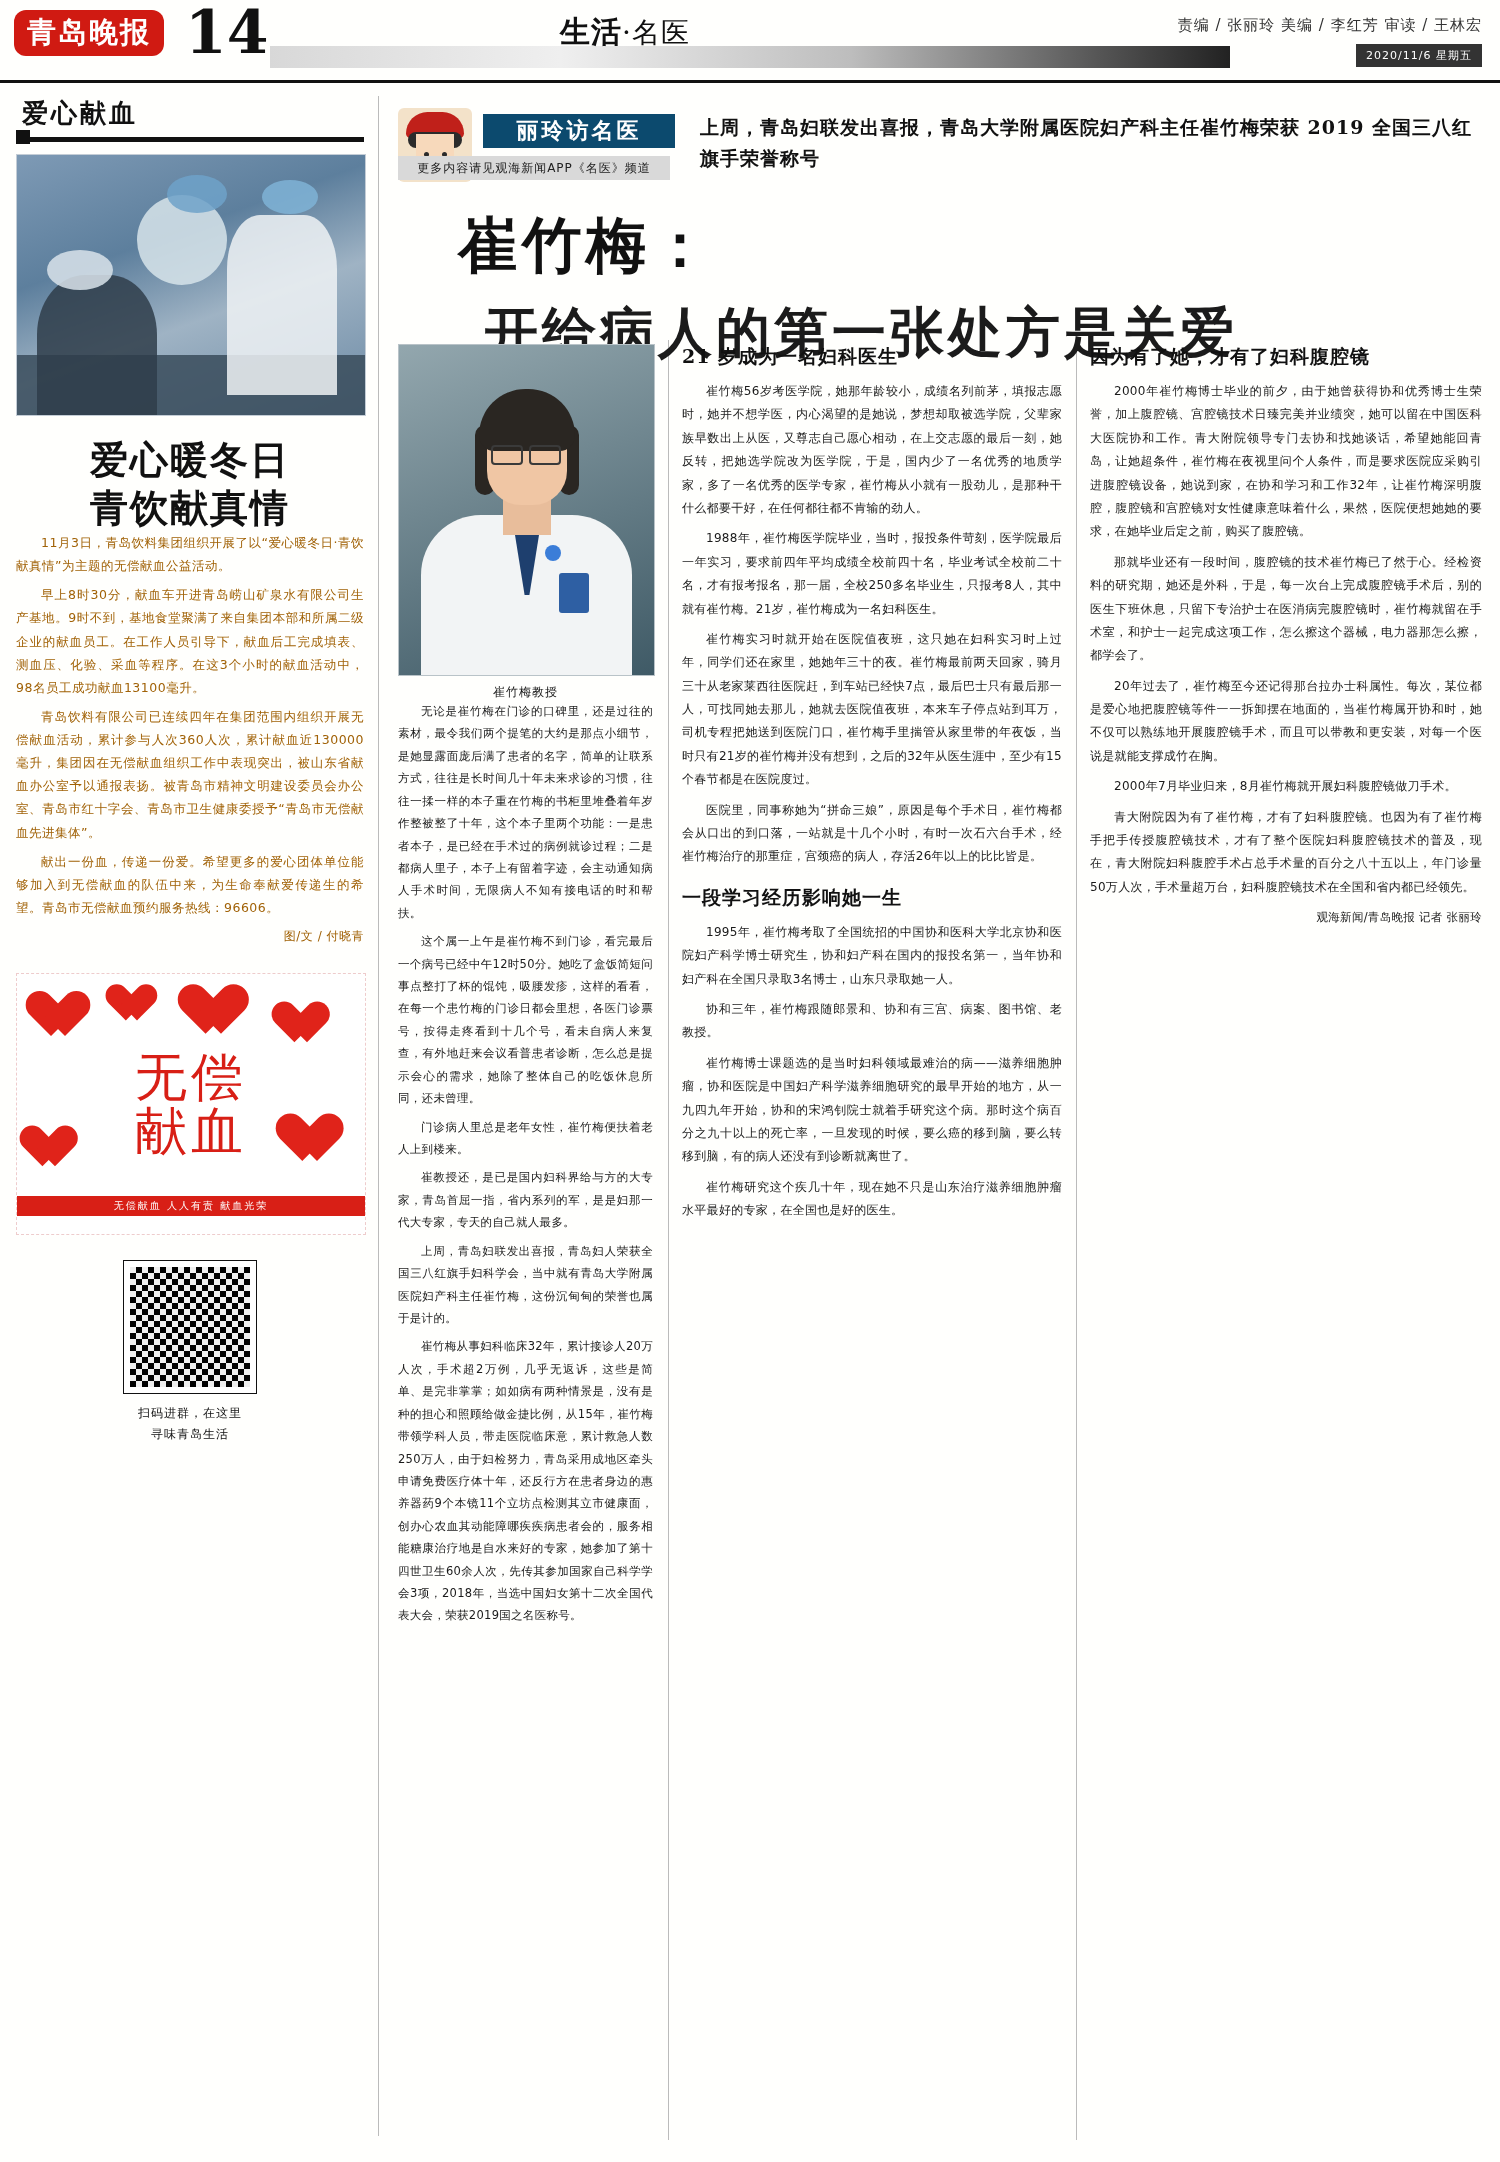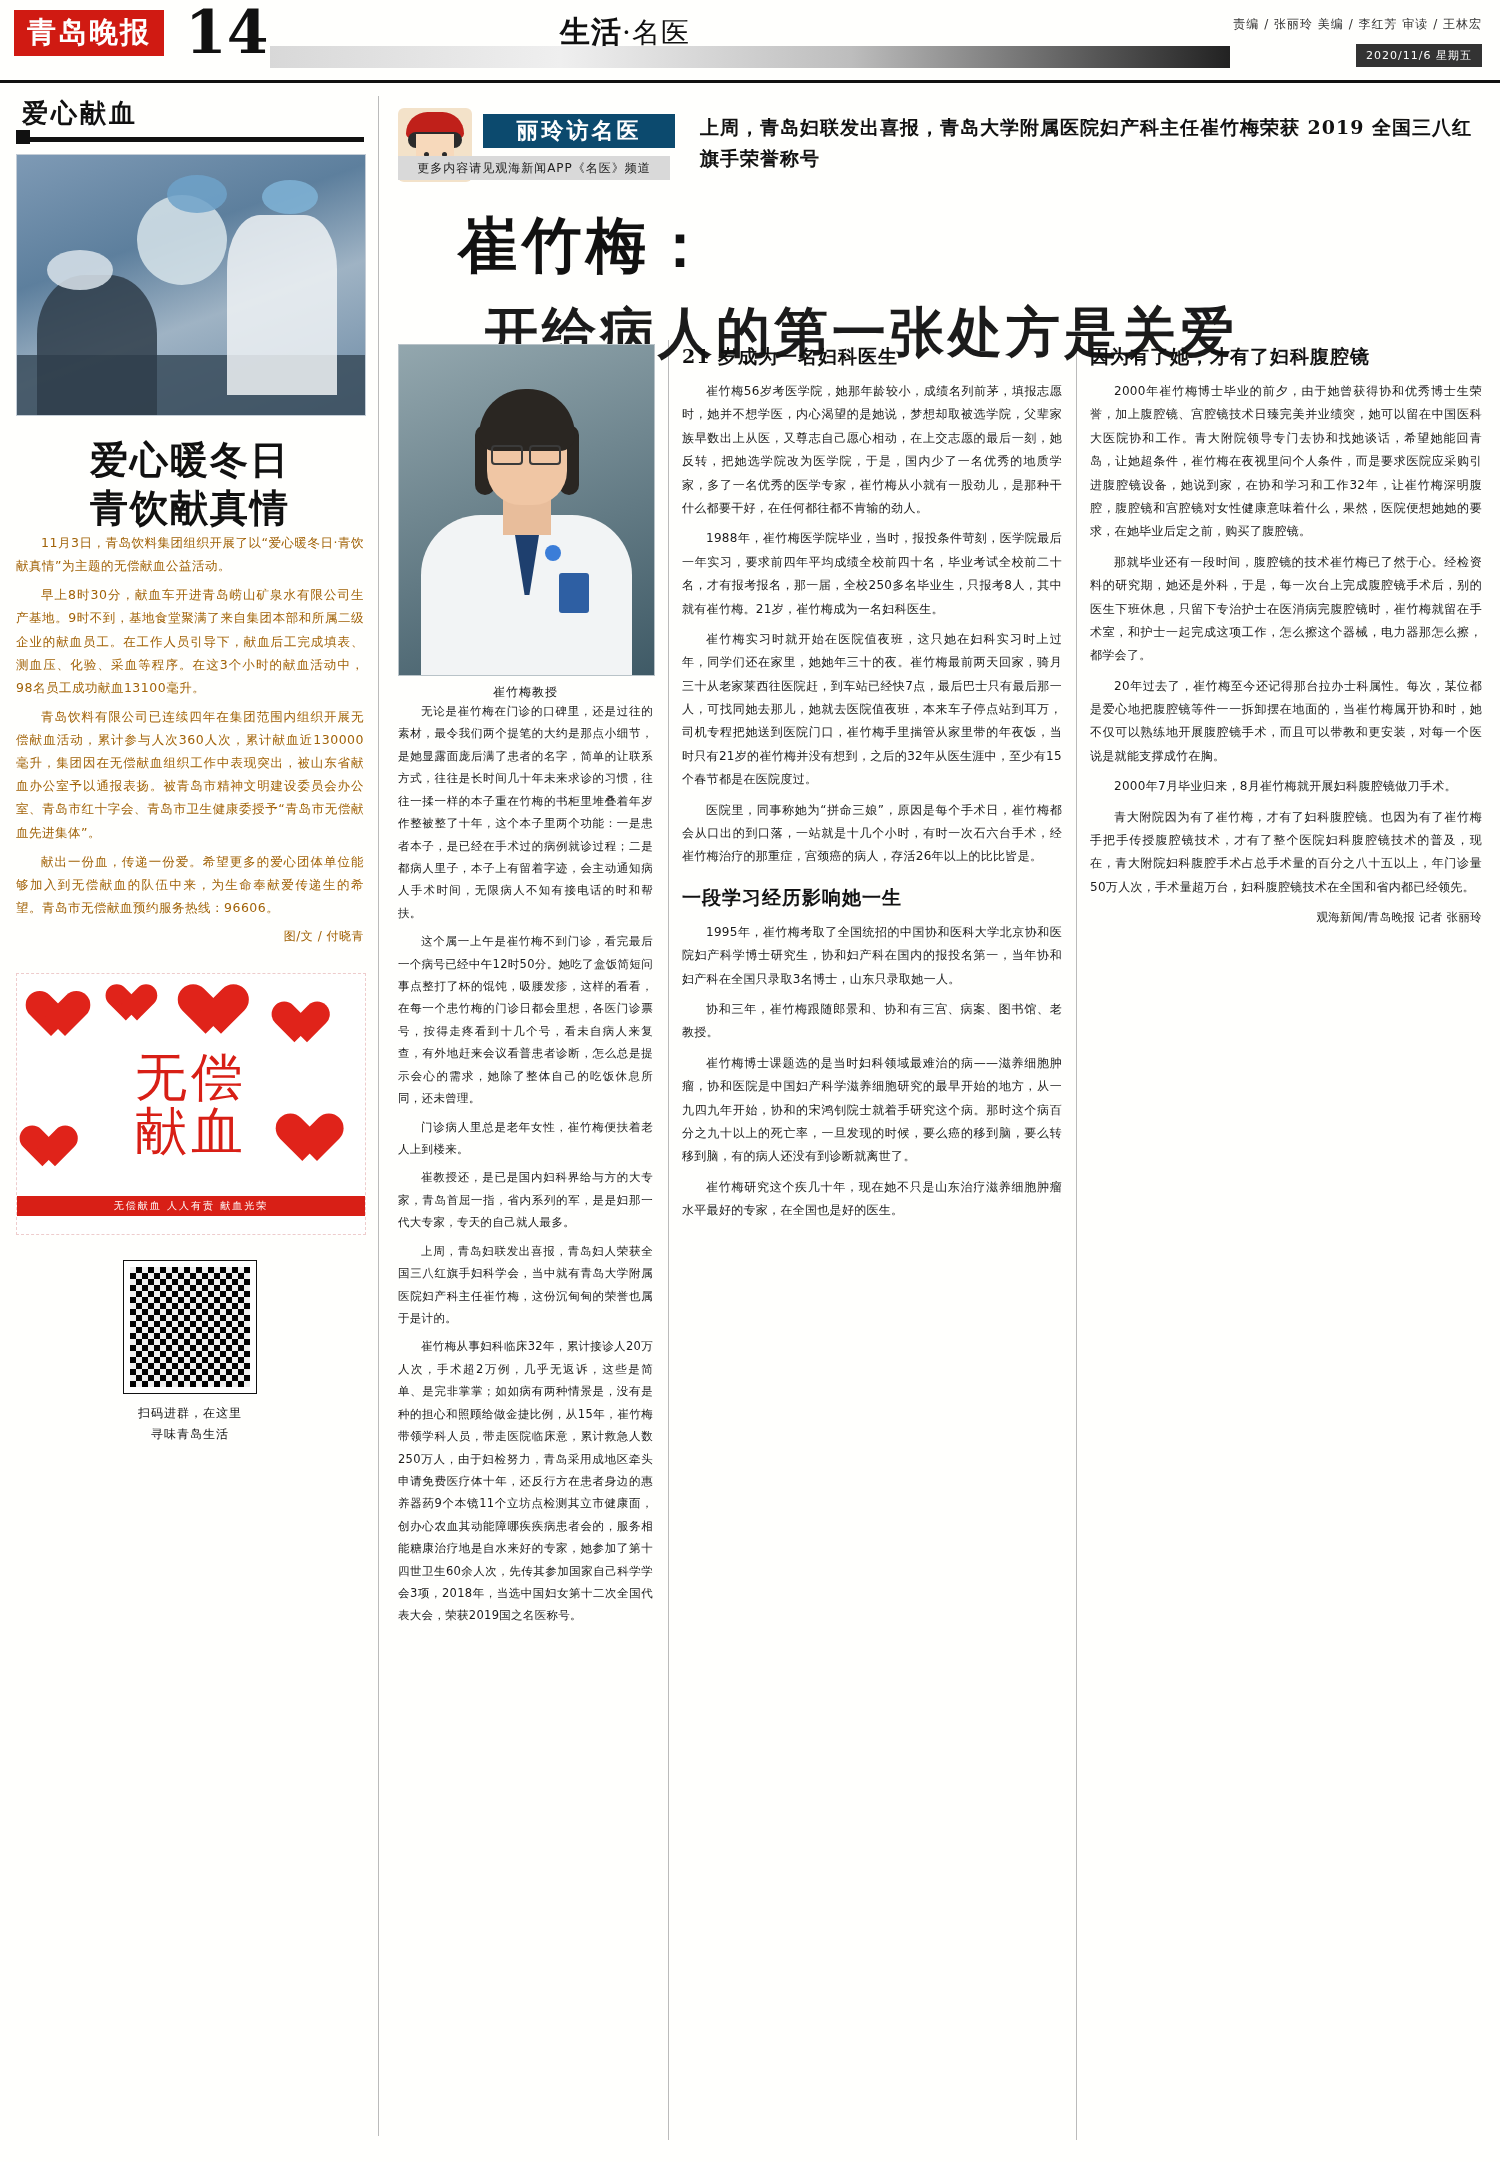--- a/index.html
+++ b/index.html
@@ -10,21 +10,21 @@
     color:#111;
     position:relative;
     overflow:hidden;
   }
   .page{position:relative;width:1500px;height:2162px;}
 
   
   .masthead{position:absolute;left:0;top:0;width:1500px;height:80px;border-bottom:3px solid #111;}
   .logo-box{
     position:absolute;left:14px;top:10px;width:150px;height:46px;
-    background:#d01a12;color:#fff;border-radius:0;
+    background:#d01a12;color:#fff;border-radius:12px;
     display:flex;align-items:center;justify-content:center;
     font-size:29px;font-weight:bold;letter-spacing:2px;
     font-family:"DejaVu Serif","Liberation Serif",serif;
   }
   .pagenum{
     position:absolute;left:185px;top:2px;
     font-size:60px;font-weight:bold;line-height:1;
     font-family:"DejaVu Serif","Liberation Serif",serif;
   }
   .grad-bar{
@@ -36,21 +36,21 @@
     background:linear-gradient(90deg,#555 0%,#222 100%);
   }
   .section-title{
     position:absolute;left:560px;top:12px;
     font-size:30px;font-weight:bold;letter-spacing:1px;
     font-family:"DejaVu Serif","Liberation Serif",serif;
   }
   .section-title .sub{font-size:28px;font-weight:normal;}
   .editor-line{
     position:absolute;right:18px;top:16px;
-    font-size:12px;color:#333;letter-spacing:1px;
+    font-size:15px;color:#333;letter-spacing:1px;
   }
   .date-box{
     position:absolute;right:18px;top:44px;
     background:#333;color:#fff;font-size:11px;padding:4px 10px;letter-spacing:1px;
   }
 
   
   .left-col{position:absolute;left:16px;top:96px;width:348px;}
   .blood-head{
     font-size:26px;font-weight:bold;letter-spacing:3px;

